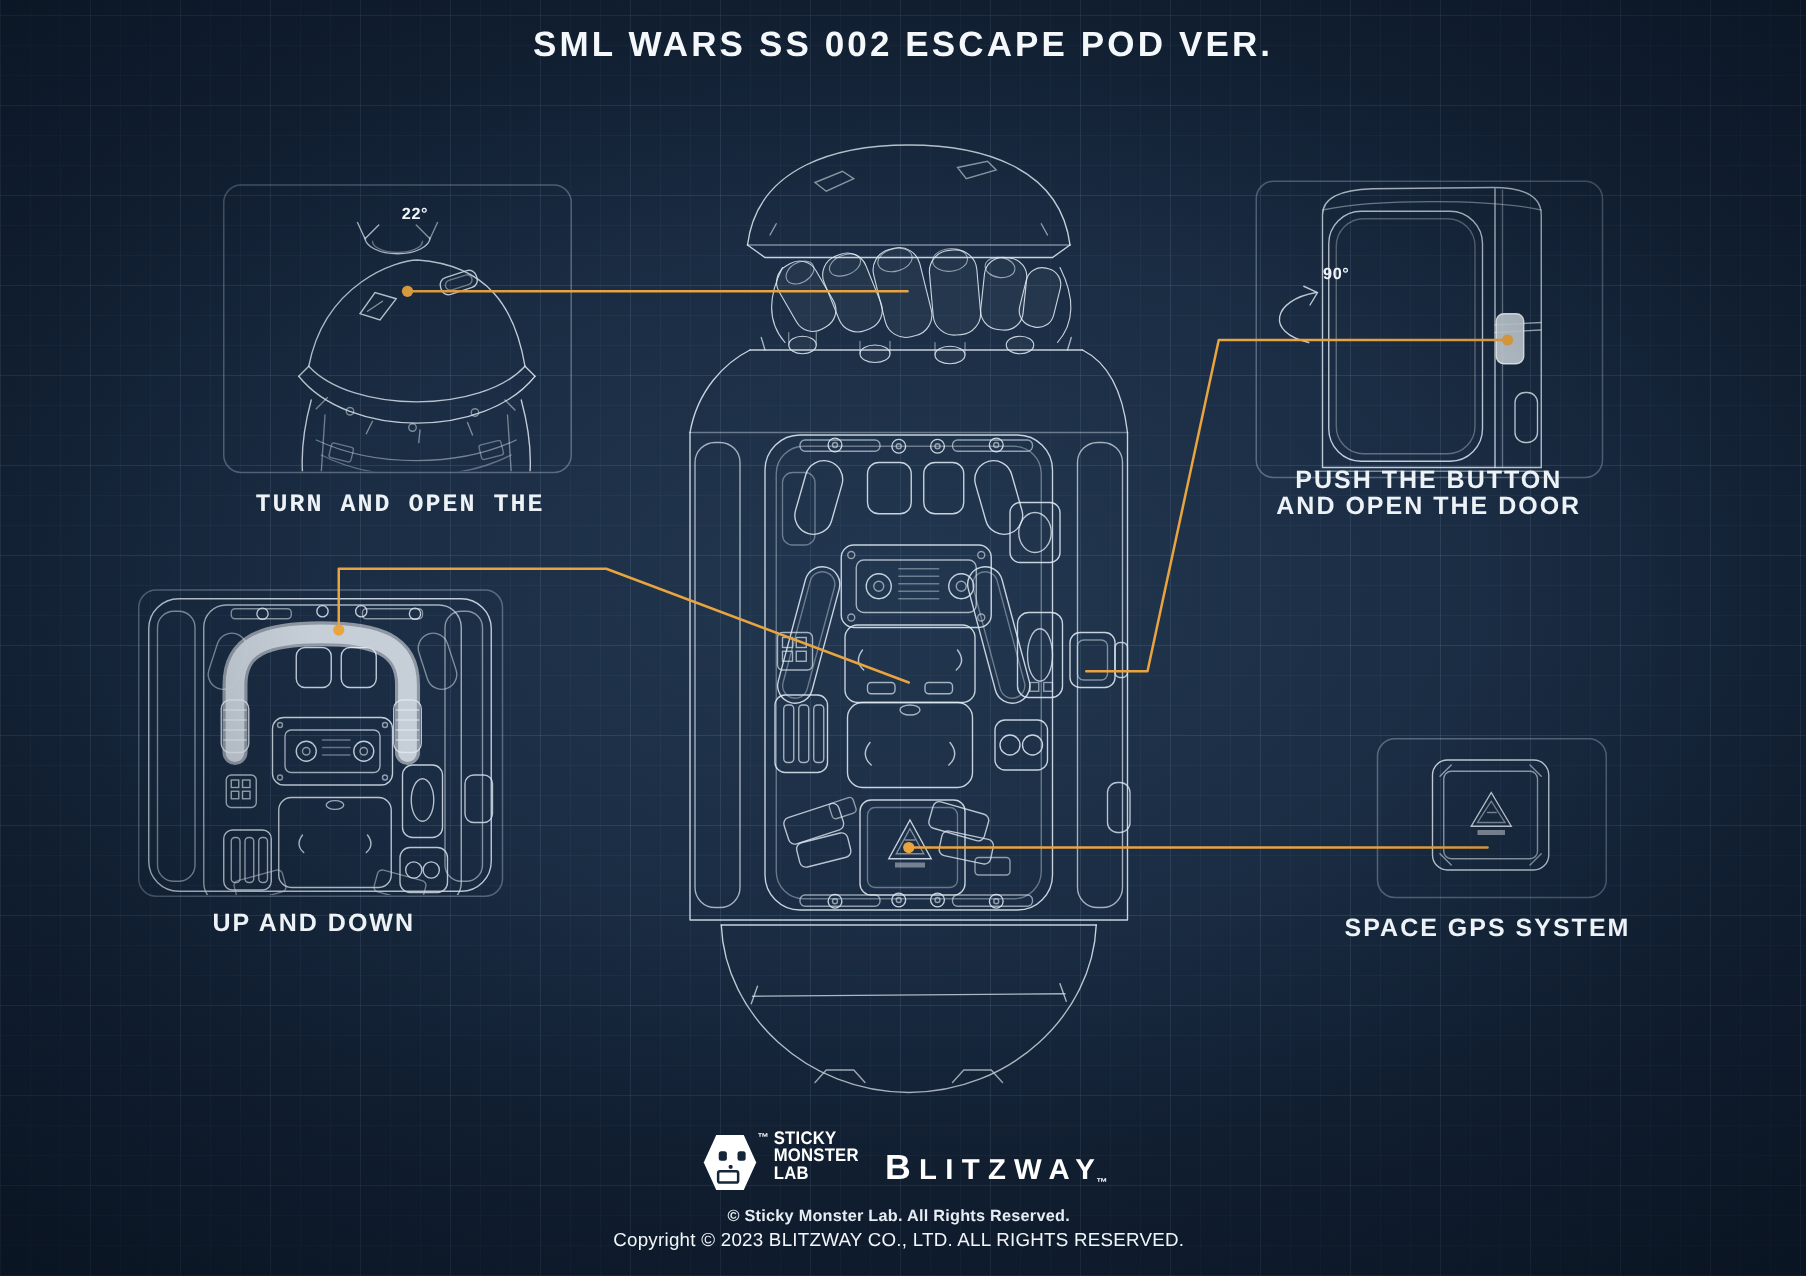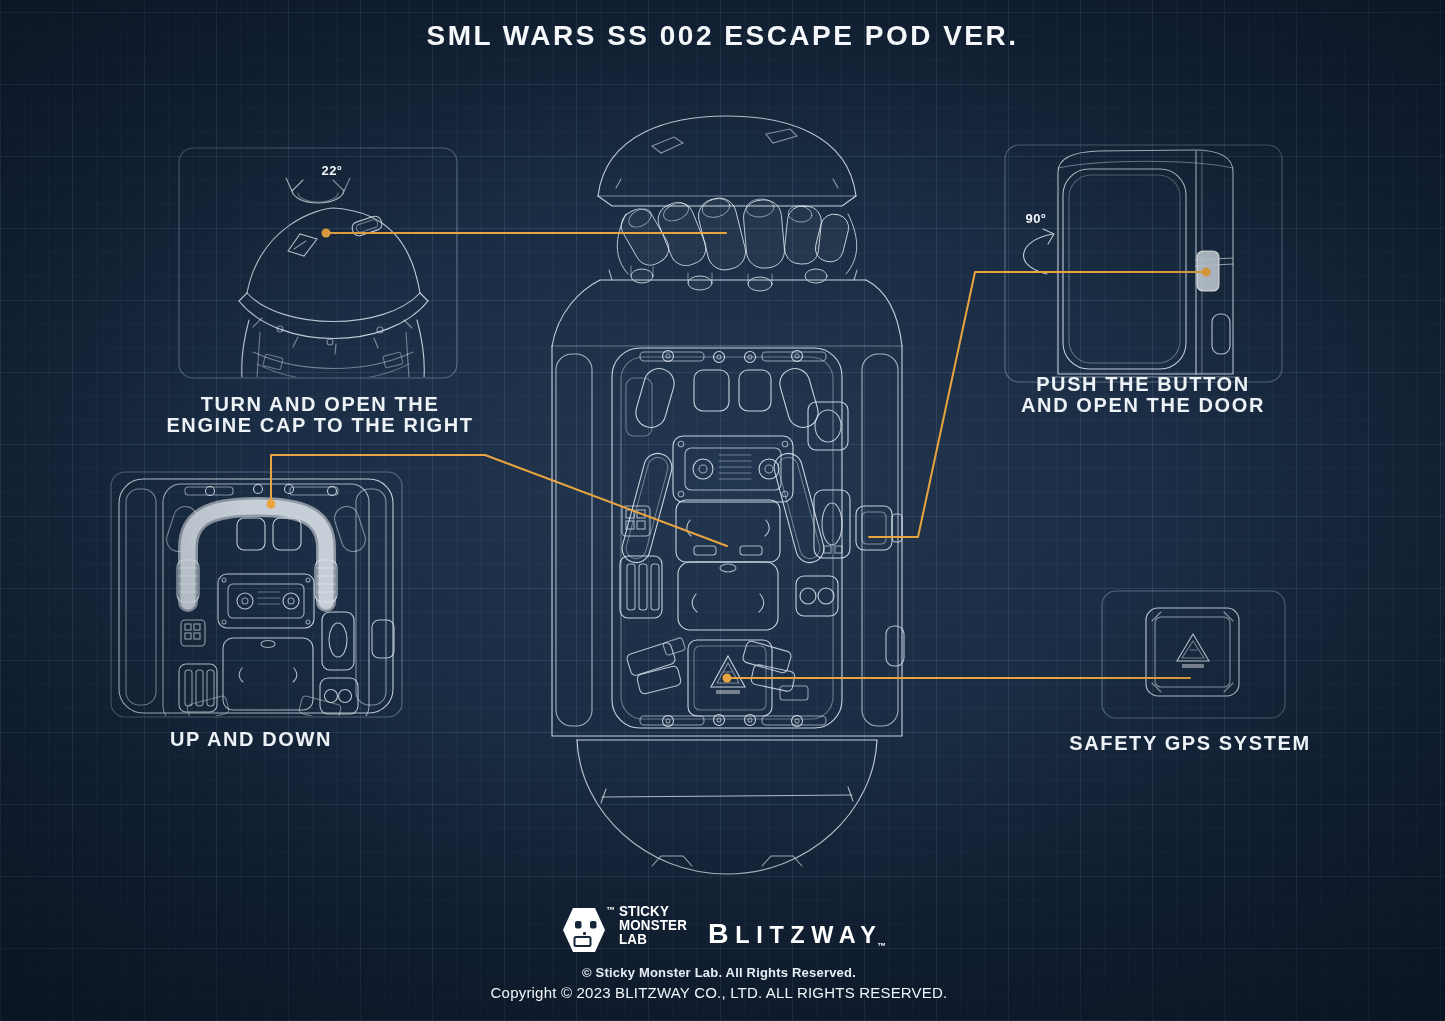--- a/index.html
+++ b/index.html
@@ -360,38 +360,37 @@
       <g>
         <path d="M731,678 H1190"></path>
         <circle cx="727" cy="678" r="4.5" fill="#E9A440" stroke="none"></circle>
       </g>
     </g>
   </svg>
 
   <div class="txt title">SML WARS SS 002 ESCAPE POD VER.</div>
 
   <div class="txt angle" style="left:322px;top:163px;margin-left:10px;">22°</div>
-  <div class="txt angle" style="left:1036px;top:211px;">90°</div>
-
-  <div class="txt caption" style="left:320px;top:394px;">
+  <div class="txt angle" style="left:1069px;top:211px;">90°</div>
+
+  <div class="txt caption" style="left:320px;top:394px;font-family:Liberation Mono, monospace;">
     <span>TURN AND OPEN THE</span>
-    <span>ENGINE CAP TO THE RIGHT</span>
   </div>
 
   <div class="txt caption" style="left:1143px;top:374px;">
     <span>PUSH THE BUTTON</span>
     <span>AND OPEN THE DOOR</span>
   </div>
 
   <div class="txt caption" style="left:251px;top:729px;">
     <span>UP AND DOWN</span>
   </div>
 
   <div class="txt caption" style="left:1190px;top:733px;">
-    <span>SAFETY GPS SYSTEM</span>
+    <span>SPACE GPS SYSTEM</span>
   </div>
 
   <div class="footer-logos">
     <svg class="sml-logo" width="46" height="48" viewBox="0 0 46 48">
       <g>
         <polygon points="2,24 12,2 34,2 44,24 34,46 12,46" fill="#ffffff"></polygon>
         <rect x="14" y="15" width="6.5" height="7.5" rx="2" fill="#15253a"></rect>
         <rect x="29" y="15" width="6.5" height="7.5" rx="2" fill="#15253a"></rect>
         <rect x="22" y="26" width="3" height="3" rx="1" fill="#15253a"></rect>
         <rect x="13.5" y="31" width="16" height="9" rx="1.5" fill="none" stroke="#15253a" stroke-width="2"></rect>

